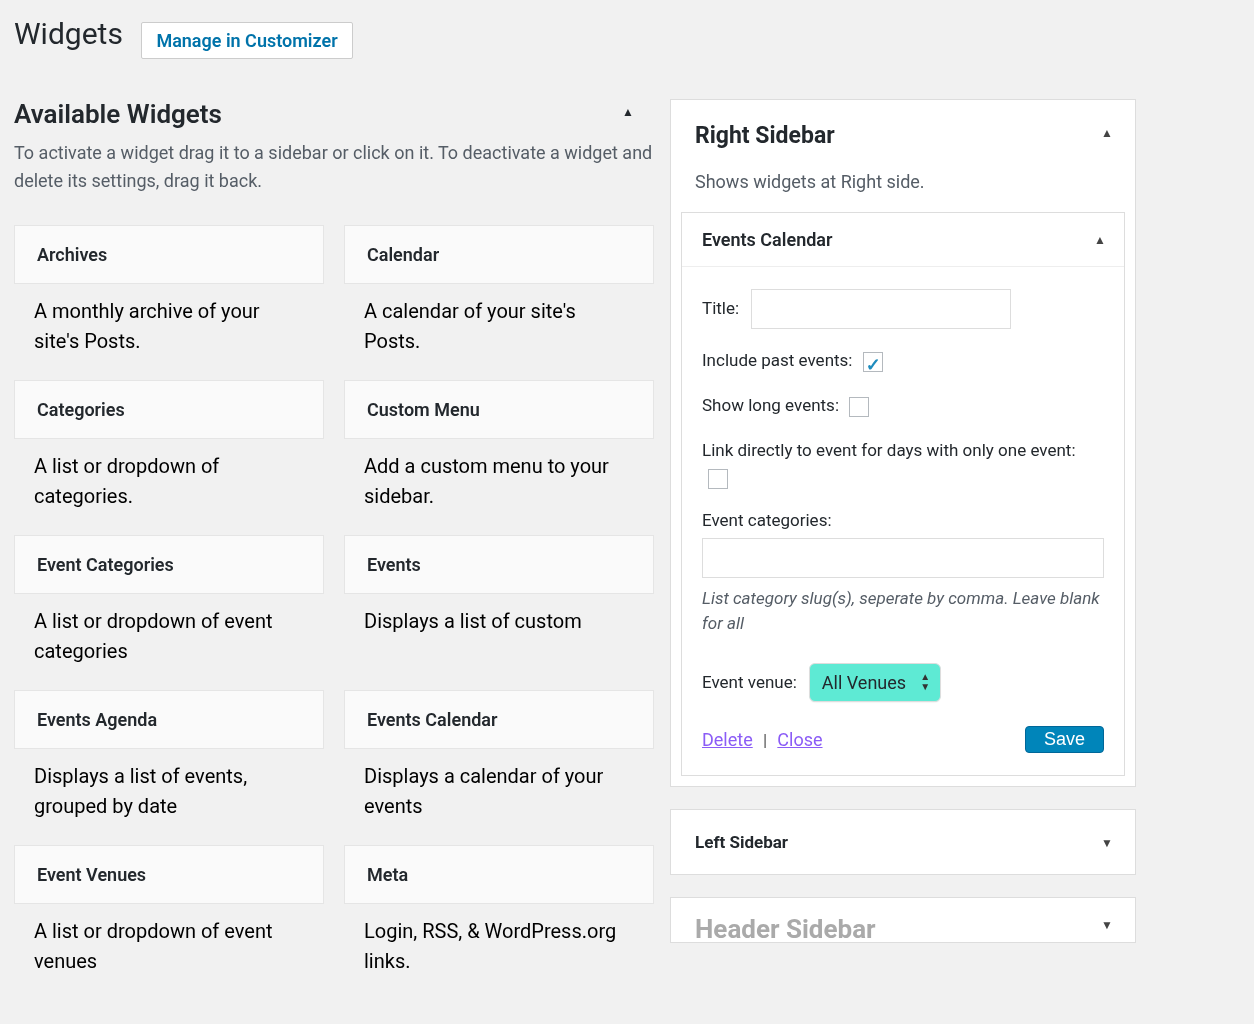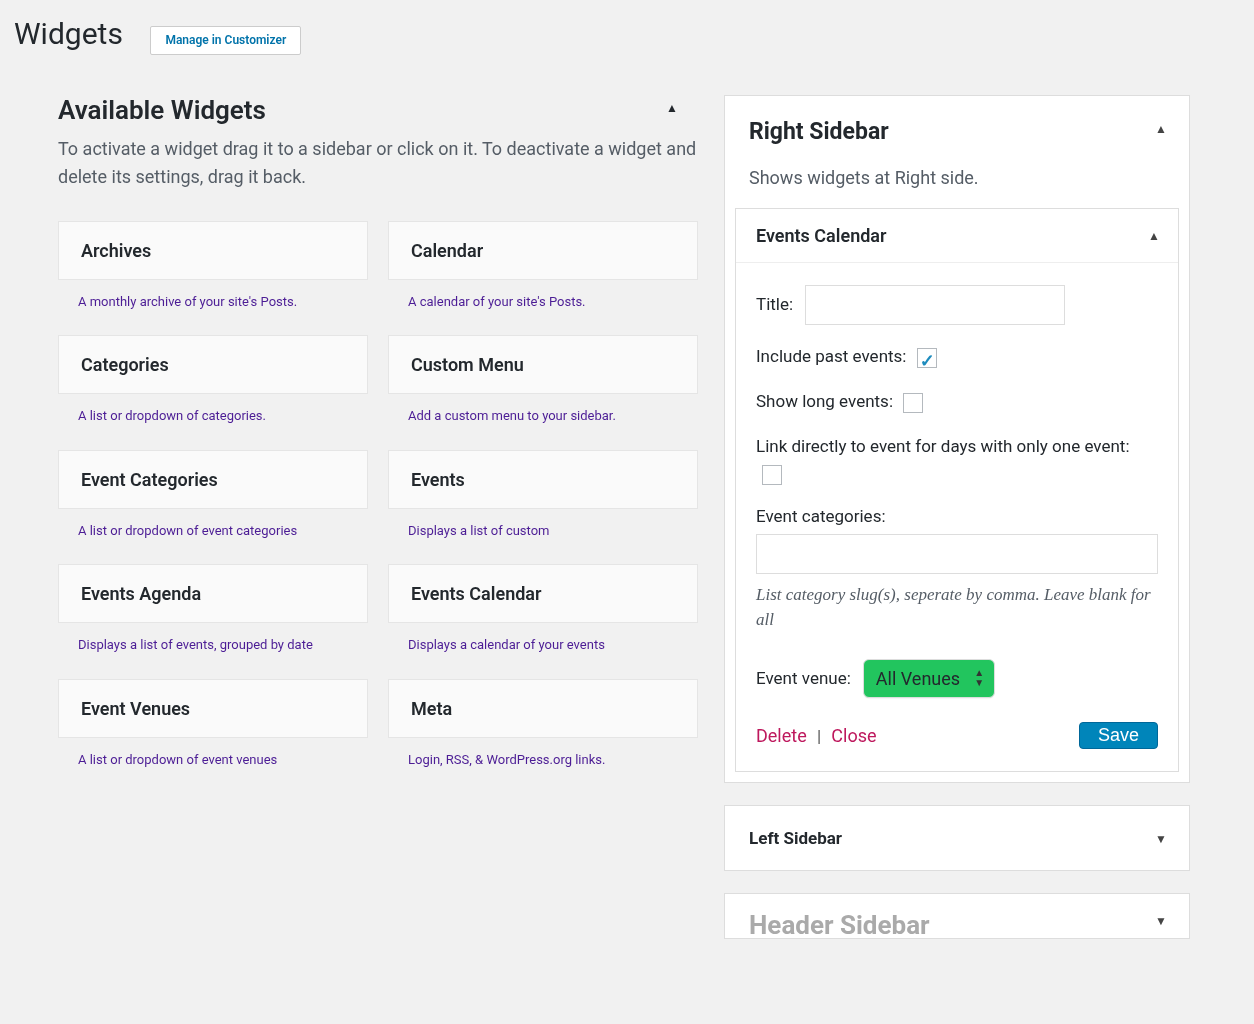--- a/index.html
+++ b/index.html
@@ -10,46 +10,46 @@
     color:#23282d;
     font-size:14px;
     min-height:1024px;
     padding:0;
   }
   .wrap { padding:10px 20px 0 14px; width:1254px; }
   h1.page-title {
     font-size:30px; font-weight:400; margin:0; padding:6px 0 4px 0; display:inline-block;
   }
   .hdr-button {
-    display:inline-block; font-size:12px; font-weight:600;
+    display:inline-block; font-size:18px; font-weight:600;
     color:#0073aa; background:#fff; border:1px solid #ccc;
-    padding:6px 14px; margin-left:24px; vertical-align:middle;
+    padding:6px 14px; margin-left:15px; vertical-align:middle;
     line-height:1.3; cursor:pointer; border-radius:2px;
   }
-  .columns { display:flex; gap:26px; margin-top:40px;justify-content:center; }
+  .columns { display:flex; gap:16px; margin-top:40px; }
   .col-left { flex:0 0 640px; }
   .col-right { flex:0 0 466px; }
 
   .section-head { position:relative; }
   .section-head h2 {
     font-size:26px; font-weight:600; margin:0 0 10px 0; color:#23282d;
   }
   .section-head .caret {
     position:absolute; right:20px; top:6px; font-size:12px; color:#23282d;
   }
   .desc { font-size:18px; color:#555d66; line-height:1.55; margin:10px 0 30px 0; }
 
   .widget-list { display:flex; flex-wrap:wrap; gap:0 20px; }
   .avail-widget { width:310px; margin-bottom:4px; }
   .aw-title {
     background:#fafafa; border:1px solid #e5e5e5;
     padding:18px 22px; font-size:18px; font-weight:600; color:#23282d;
     cursor:move;
   }
-  .aw-desc { padding:12px 20px 20px 20px; font-size:13px; color:#4c1d95; line-height:1.5; }
+  .aw-desc { padding:12px 20px 20px 20px; font-size:20px; color:#000000; line-height:1.5; }
 
   .sidebar-box {
     background:#fff; border:1px solid #ddd; margin-bottom:22px;
   }
   .sb-header {
     padding:22px 24px; position:relative; cursor:pointer;
   }
   .sb-header h3 {
     margin:0; font-size:23px; font-weight:700; color:#23282d;
   }
@@ -75,30 +75,30 @@
   .iw-body input.title-input { width:260px; margin-left:8px; height:40px; }
   .iw-body input.wide { width:100%; height:40px; margin-top:8px; }
   .chk {
     display:inline-block; width:20px; height:20px; border:1px solid #b4b9be;
     vertical-align:middle; margin-left:6px; background:#fff; position:relative;
   }
   .chk.checked::after {
     content:"✓"; color:#1e8cbe; font-weight:bold; position:absolute;
     left:2px; top:-2px; font-size:18px;
   }
-  .hint { font-style:italic; color:#555d66; font-size:17px; line-height:1.5; margin-top:8px;font-family:Liberation Serif, serif; }
+  .hint { font-style:italic; color:#555d66; font-size:17px; line-height:1.5; margin-top:8px; }
   .venue-row { margin:26px 0 24px 0; display:flex; align-items:center; gap:12px; }
   .sel {
     border:1px solid #ddd; border-radius:6px; padding:8px 34px 8px 12px;
-    font-size:18px; background:#22c55e; box-shadow:0 1px 1px rgba(0,0,0,0.04);
+    font-size:18px; background:#5eead4; box-shadow:0 1px 1px rgba(0,0,0,0.04);
     position:relative; display:inline-block;
   }
   .sel .updn { position:absolute; right:10px; top:8px; font-size:10px; line-height:10px; color:#333; }
   .actions { display:flex; align-items:center; justify-content:space-between; margin-top:6px; }
-  .actions .links a { color:#be185d; font-size:18px; cursor:pointer; }
+  .actions .links a { color:#8b5cf6; text-decoration:underline; font-size:18px; cursor:pointer; }
   .actions .links .bar { color:#555; margin:0 6px; }
   .save-btn {
     background:#0085ba; color:#fff; border:1px solid #006799;
     font-size:18px; padding:2px 18px; border-radius:4px; cursor:pointer;
   }
   .collapsed-box .sb-header h3 { font-size:17px; }
   .header-sidebar-title { font-size:26px; font-weight:700; }
   .cut { overflow:hidden; }
   .hcut { padding:16px 24px 0 24px; position:relative; }
   .hcut .caret { position:absolute; right:22px; top:20px; font-size:12px; color:#444; }

